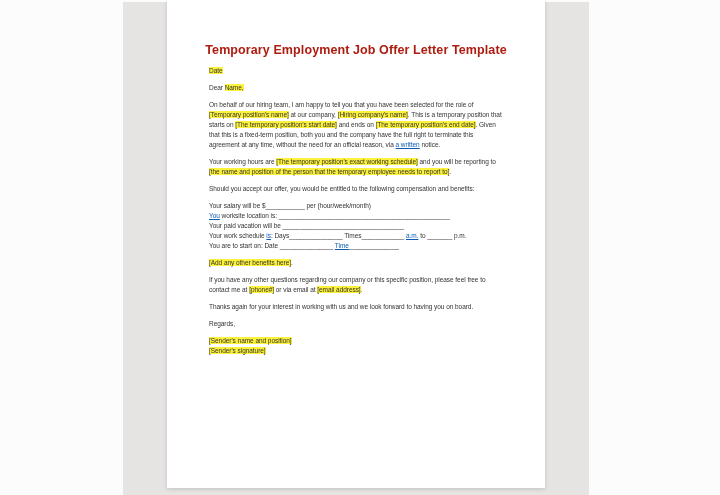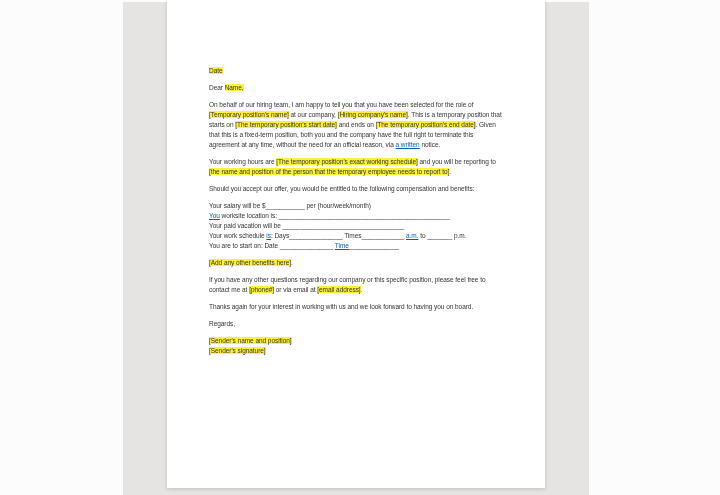--- a/index.html
+++ b/index.html
@@ -36,20 +36,21 @@
   .line { white-space:nowrap; }
   .hl { background:var(--hl, #fcf23c); }
   .lnk { color:var(--link, #0b5bb5); text-decoration:underline; }
 </style>
 </head>
 <body style="--title: #ae1c10; --hl: #fcf23c; --link: #0b5bb5; --body: #333333; --canvas: #e5e4e2; --pagebg: #ffffff;">
 
 <div class="canvas-gray"></div>
 
 <div class="page">
+  <div class="doc-title">Temporary Employment Job Offer Letter Template</div>
   <div class="letter-body">
       <div class="para">
         <div class="line"><span class="hl">Date</span></div>
       </div>
       <div class="para">
         <div class="line"><span>Dear </span><span class="hl">Name,</span></div>
       </div>
       <div class="para">
         <div class="line"><span>On behalf of our hiring team, I am happy to tell you that you have been selected for the role of</span></div>
         <div class="line"><span class="hl">[Temporary position's name]</span><span> at our company, </span><span class="hl">[Hiring company's name]</span><span>. This is a temporary position that</span></div>

